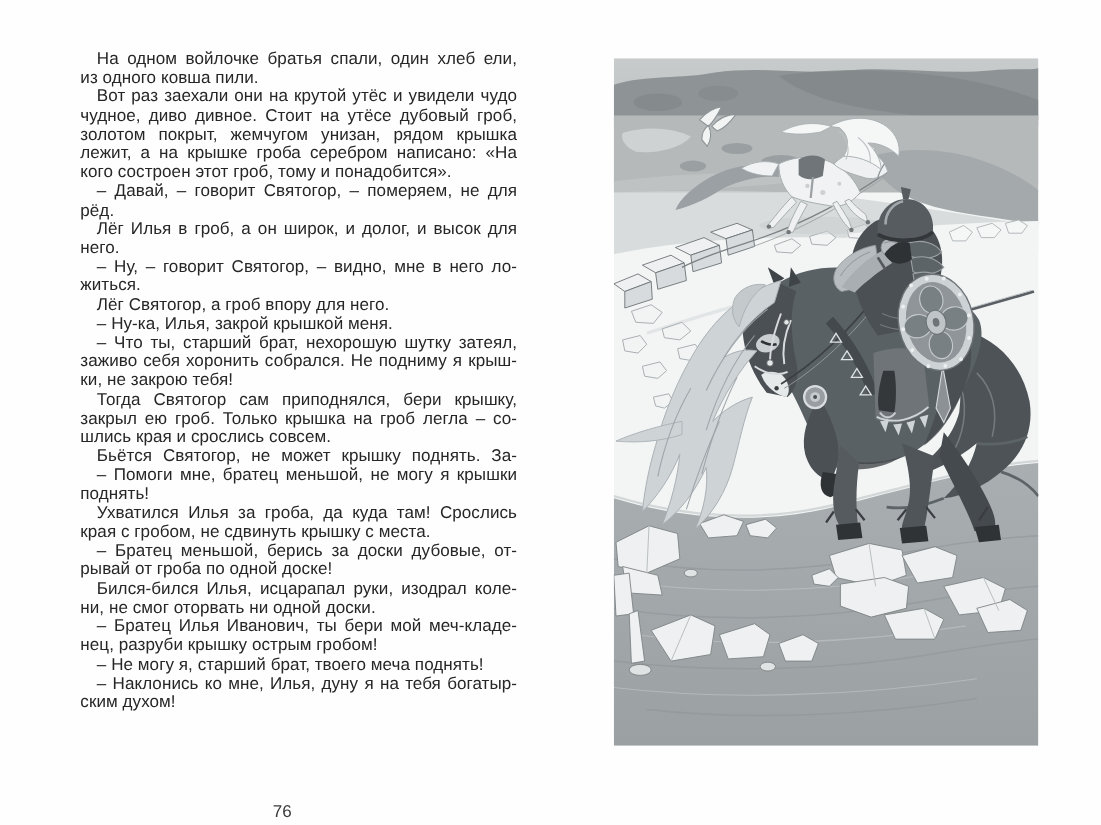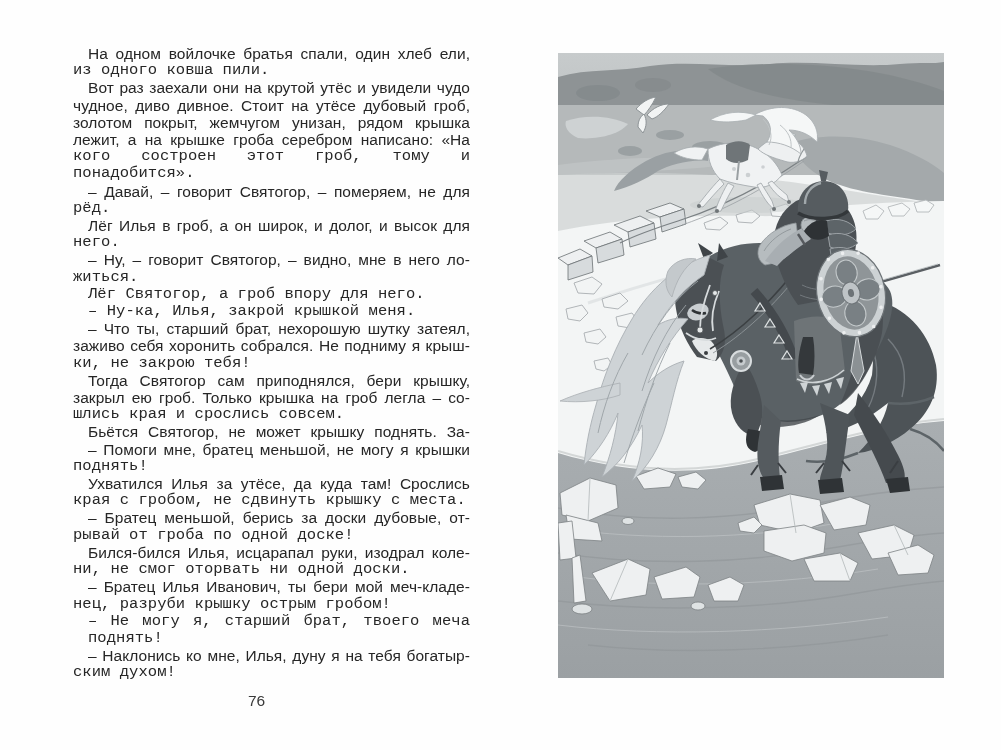--- a/index.html
+++ b/index.html
@@ -20,25 +20,25 @@
     font-size:15.5px;
     line-height:17.2px;
     letter-spacing:0.05px;
     color:#262626;
   }
   .line{
     text-align:justify;
     text-align-last:justify;
     -moz-text-align-last:justify;
   }
-  .line.last{text-align-last:left;font-family:Liberation Mono, monospace;-moz-text-align-last:left;}
+  .line.last{text-align-last:left;-moz-text-align-last:left;}
   .line.first{padding-left:15px;}
   .page-number{
     position:absolute;
-    left:73px;top:692px;width:367px;
+    left:73px;top:730px;width:367px;
     text-align:center;
     font-size:15.5px;
     color:#3a3a3a;
   }
   
   .illustration{
     position:absolute;
     left:558px;top:53px;width:386px;height:625px;
   }
   .illustration svg{display:block;width:100%;height:100%;}
@@ -67,21 +67,21 @@
         <div class="line first last">– Ну-ка, Илья, закрой крышкой меня.</div>
         <div class="line first">– Что ты, старший брат, нехорошую шутку затеял,</div>
         <div class="line">заживо себя хоронить собрался. Не подниму я крыш-</div>
         <div class="line last">ки, не закрою тебя!</div>
         <div class="line first">Тогда Святогор сам приподнялся, бери крышку,</div>
         <div class="line">закрыл ею гроб. Только крышка на гроб легла – со-</div>
         <div class="line last">шлись края и срослись совсем.</div>
         <div class="line first">Бьётся Святогор, не может крышку поднять. За-</div>
         <div class="line first">– Помоги мне, братец меньшой, не могу я крышки</div>
         <div class="line last">поднять!</div>
-        <div class="line first">Ухватился Илья за утёсе, да куда там! Срослись</div>
+        <div class="line first">Ухватился Илья за гроба, да куда там! Срослись</div>
         <div class="line last">края с гробом, не сдвинуть крышку с места.</div>
         <div class="line first">– Братец меньшой, берись за доски дубовые, от-</div>
         <div class="line last">рывай от гроба по одной доске!</div>
         <div class="line first">Бился-бился Илья, исцарапал руки, изодрал коле-</div>
         <div class="line last">ни, не смог оторвать ни одной доски.</div>
         <div class="line first">– Братец Илья Иванович, ты бери мой меч-кладе-</div>
         <div class="line last">нец, разруби крышку острым гробом!</div>
         <div class="line first last">– Не могу я, старший брат, твоего меча поднять!</div>
         <div class="line first">– Наклонись ко мне, Илья, дуну я на тебя богатыр-</div>
         <div class="line last">ским духом!</div>

